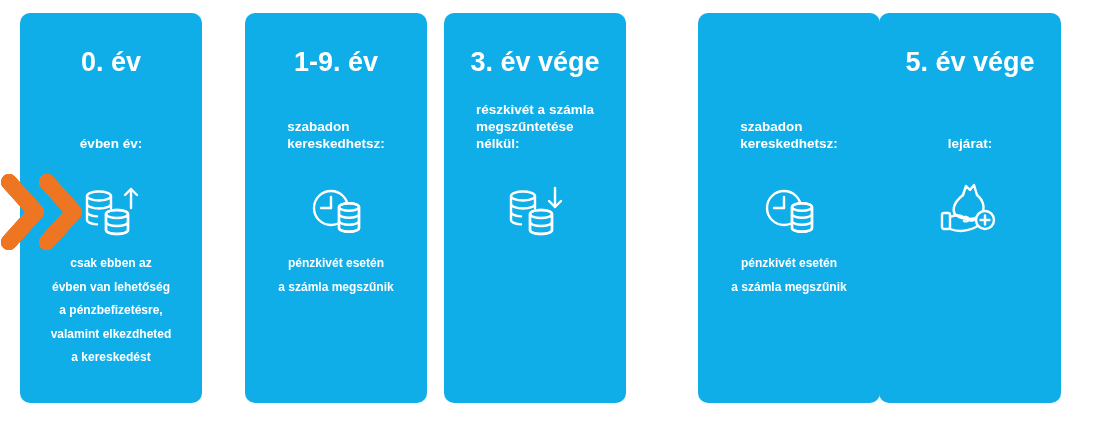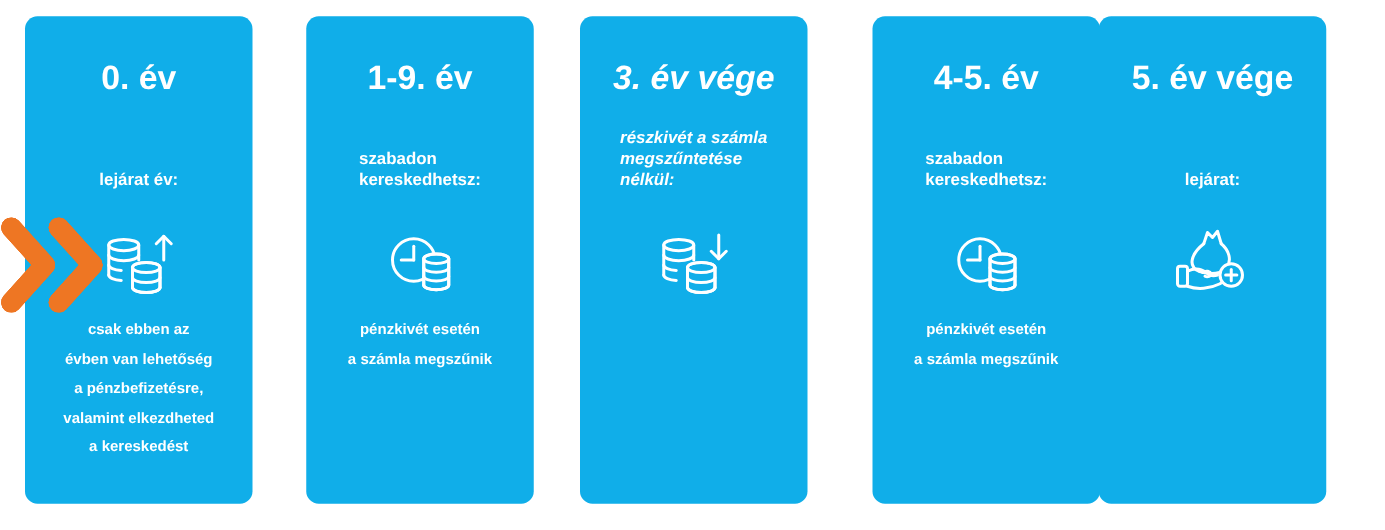--- a/index.html
+++ b/index.html
@@ -20,21 +20,21 @@
     position:absolute;
     top:13px;
     width:182px;height:390px;
     background:var(--blue);
     border-radius:10px;
     color:var(--white);
     z-index:1;
   }
   .card:nth-of-type(1){left:20px;}
   .card:nth-of-type(2){left:245px;}
-  .card:nth-of-type(3){left:464px;font-style:italic;}
+  .card:nth-of-type(3){left:444px;}
   .card:nth-of-type(4){left:698px;}
   .card:nth-of-type(5){left:879px;}
 
   .card-title{
     position:absolute;top:32px;left:0;right:0;
     text-align:center;
     font-size:27px;font-weight:700;line-height:34px;
   }
   .card-subtitle{
     position:absolute;top:75px;left:6px;right:6px;height:64px;
@@ -67,21 +67,21 @@
   .chevron{stroke:var(--orange);stroke-width:16;fill:none;
     stroke-linecap:round;stroke-linejoin:round;}
 </style>
 </head>
 <body>
 
 <div class="stage">
 
   <div class="card">
     <div class="card-title">0. év</div>
-    <div class="card-subtitle">lejárat év:</div>
+    <div class="card-subtitle">évben év:</div>
     <div class="card-icon">
       <svg class="icon-svg" width="64" height="58" viewBox="0 0 64 58">
         <line x1="52" y1="28" x2="52" y2="9"></line>
         <polyline points="46,15 52,9 58,15"></polyline>
         <ellipse cx="20" cy="16" rx="12" ry="4.5"></ellipse>
         <line x1="8" y1="16" x2="8" y2="40"></line>
         <line x1="32" y1="16" x2="32" y2="28"></line>
         <path d="M8,24 a12,4.5 0 0 0 24,0"></path>
         <path d="M8,32 a12,4.5 0 0 0 10,4.4"></path>
         <path d="M8,40 a12,4.5 0 0 0 10,4.4"></path>
@@ -141,21 +141,20 @@
         <ellipse cx="38" cy="34" rx="11" ry="4"></ellipse>
         <line x1="27" y1="34" x2="27" y2="50"></line>
         <line x1="49" y1="34" x2="49" y2="50"></line>
         <path d="M27,42 a11,4 0 0 0 22,0"></path>
         <path d="M27,50 a11,4 0 0 0 22,0"></path>
       </svg>
     </div>
   </div>
 
   <div class="card">
-    <div class="card-title">4-5. év</div>
     <div class="card-subtitle">szabadon
 kereskedhetsz:</div>
     <div class="card-icon">
       <svg class="icon-svg" width="62" height="58" viewBox="0 0 62 58">
         <circle cx="26" cy="28" r="17"></circle>
         <line x1="26" y1="28" x2="26" y2="17"></line>
         <line x1="26" y1="28" x2="16" y2="28"></line>
         <path class="fill-blue" d="M34,27 v21 a10,3.8 0 0 0 20,0 v-21 a10,3.8 0 0 0 -20,0"></path>
         <ellipse cx="44" cy="27" rx="10" ry="3.8"></ellipse>
         <line x1="34" y1="27" x2="34" y2="48"></line>

